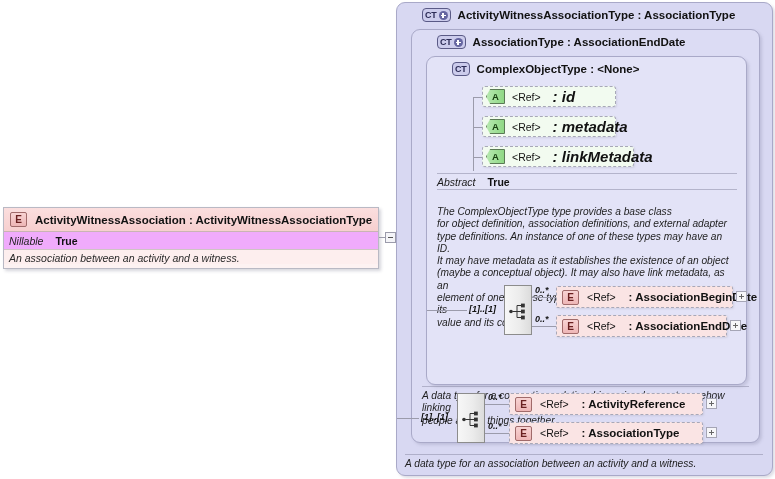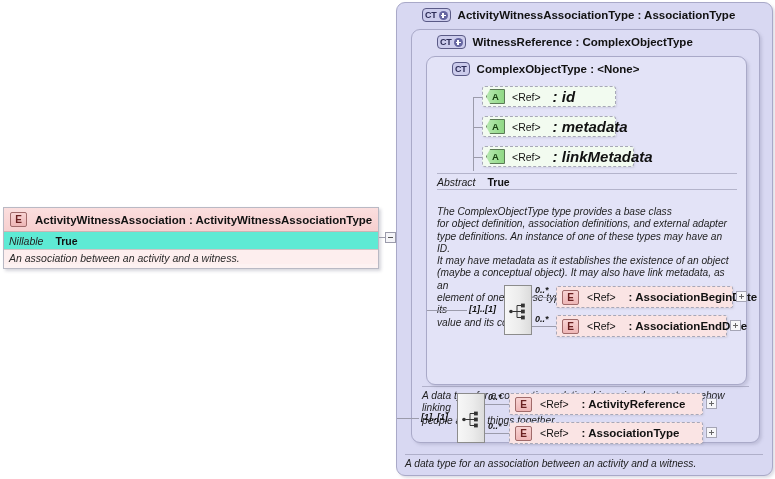--- a/index.html
+++ b/index.html
@@ -47,21 +47,21 @@
     font-weight: bold;
     font-size: 11.5px;
     color: #111;
     white-space: nowrap;
   }
   #root-nillable-row {
     height: 18px;
     display: flex; align-items: center;
     padding-left: 5px;
     border-bottom: 1px solid #cfc4c4;
-    background: #5eead4;
+    background: #f0abfc;
   }
   #root-nillable-label {
     font-style: italic; font-size: 10.5px; color: #222;
   }
   #root-nillable-value {
     margin-left: 12px; font-weight: bold; font-size: 10.5px; color: #111;
   }
   #root-doc-row {
     padding: 2px 5px 0 5px;
     font-style: italic; font-size: 10.5px; color: #2a2a2a;
@@ -264,21 +264,21 @@
     <span class="panel-title">ActivityWitnessAssociationType : AssociationType</span>
   </div>
 
   <div class="ct-panel" id="panel-mid">
 
     <div class="panel-header">
       <span class="ct-badge">
         <span class="ct-text">CT</span>
         <span class="plus-dot"></span>
       </span>
-      <span class="panel-title">WitnessReference : ComplexObjectType</span>
+      <span class="panel-title">AssociationType : AssociationEndDate</span>
     </div>
 
     <div class="ct-panel" id="panel-inner">
 
       <div class="panel-header">
         <span class="ct-badge">
           <span class="ct-text">CT</span>
         </span>
         <span class="panel-title">ComplexObjectType : &lt;None&gt;</span>
       </div>

